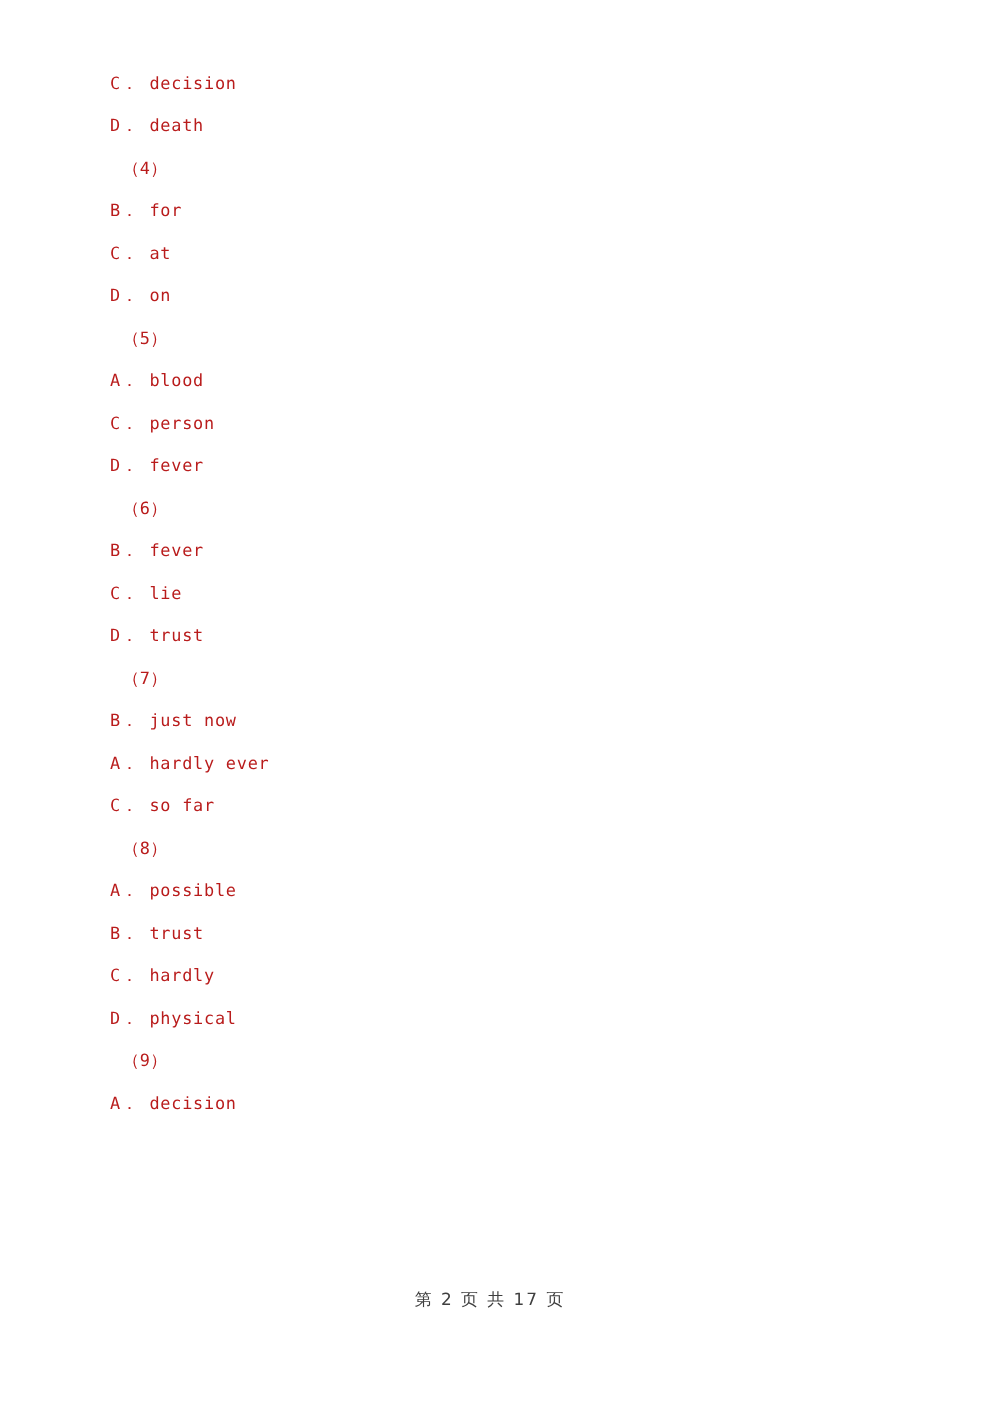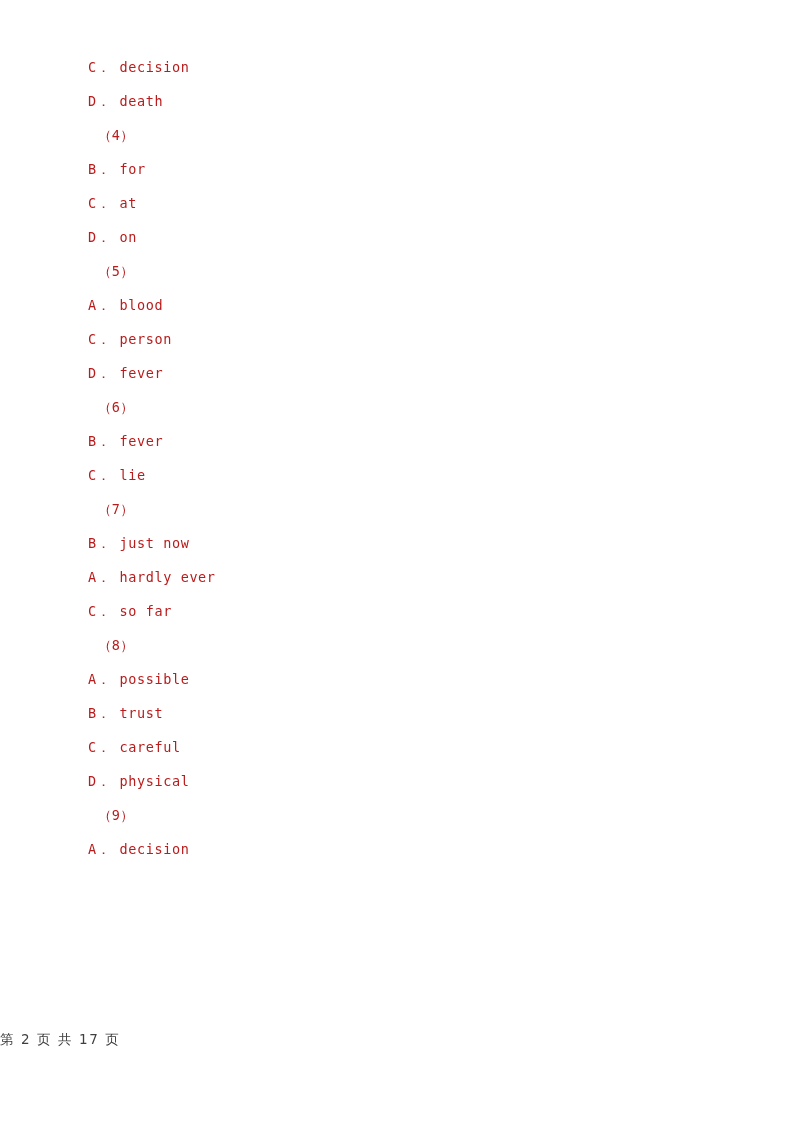--- a/index.html
+++ b/index.html
@@ -32,20 +32,21 @@
   .line.group {
     padding-left: 10px;
     font-size: 13.5px;
     letter-spacing: 0.3px;
   }
   .footer {
     position: absolute;
     left: 0;
     top: 1031px;
     width: 784px;
+    text-align: center;
     font-family: "DejaVu Sans", "Liberation Sans", sans-serif;
     font-size: 13.5px;
     color: #3f3f3f;
     letter-spacing: 1.6px;
     white-space: pre;
   }
 </style>
 </head>
 <body>
 
@@ -58,28 +59,29 @@
       <div class="line">B． for</div>
       <div class="line">C． at</div>
       <div class="line">D． on</div>
       <div class="line group">（5）</div>
       <div class="line">A． blood</div>
       <div class="line">C． person</div>
       <div class="line">D． fever</div>
       <div class="line group">（6）</div>
       <div class="line">B． fever</div>
       <div class="line">C． lie</div>
+      <div class="line">D． trust</div>
       <div class="line group">（7）</div>
       <div class="line">B． just now</div>
       <div class="line">A． hardly ever</div>
       <div class="line">C． so far</div>
       <div class="line group">（8）</div>
       <div class="line">A． possible</div>
       <div class="line">B． trust</div>
-      <div class="line">C． careful</div>
+      <div class="line">C． hardly</div>
       <div class="line">D． physical</div>
       <div class="line group">（9）</div>
       <div class="line">A． decision</div>
     </div>
 
   <div class="footer">第 2 页 共 17 页</div>
 
 </div>
 
 </body></html>

